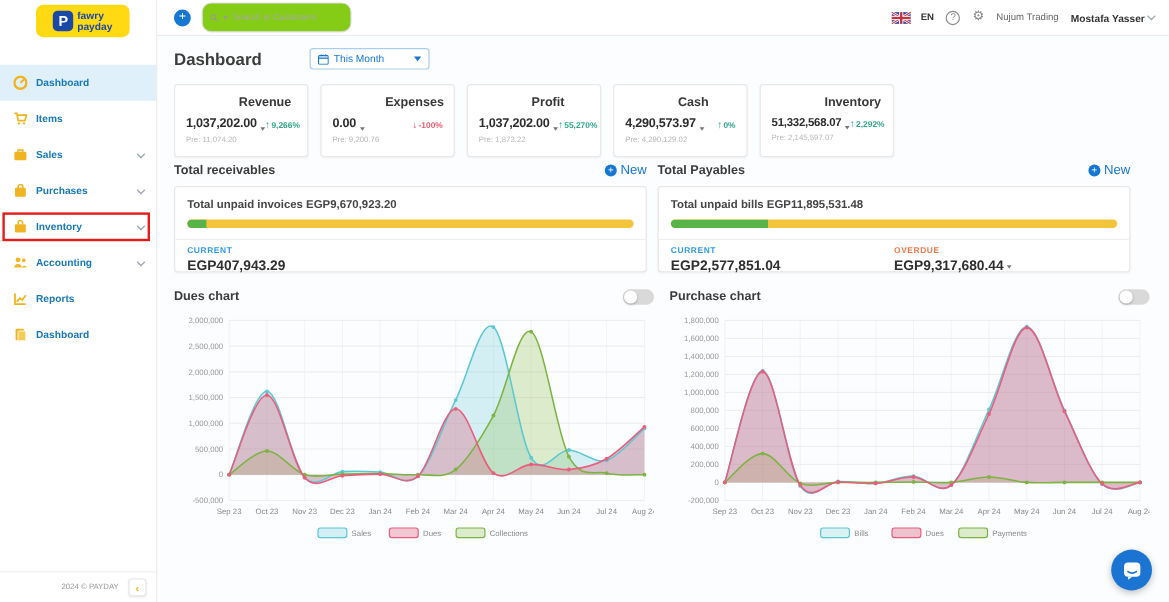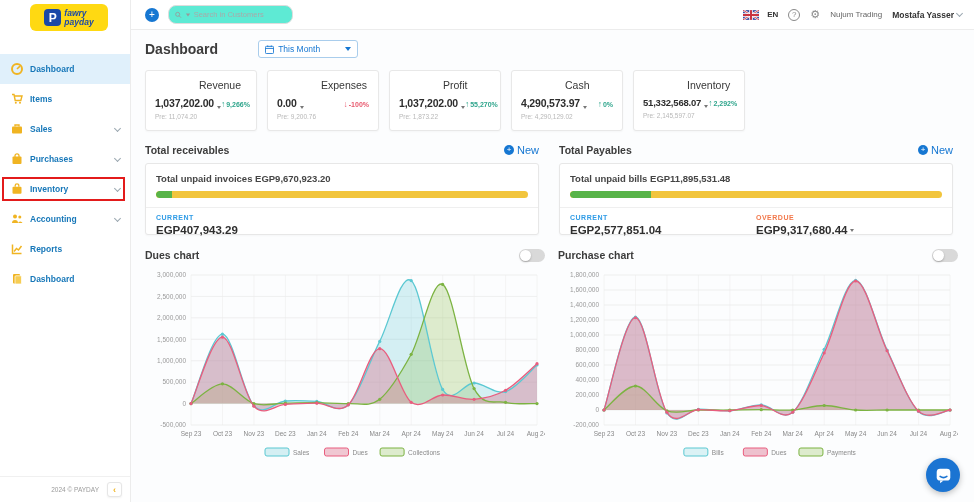--- a/index.html
+++ b/index.html
@@ -4,68 +4,68 @@
 <style>
   * { box-sizing: border-box; margin: 0; padding: 0; }
   html,body { width: 974px; height: 502px; }
   body { font-family: "Liberation Sans", sans-serif; background:#fff; overflow:hidden; }
   .app { position:relative; width:974px; height:502px; background:#fcfdfe; overflow:hidden; }
 
   
   .sidebar { position:absolute; left:0; top:0; width:131px; height:502px; background:#fff; border-right:1px solid #ececec; z-index:5; }
   .logo { position:absolute; left:30px; top:4px; width:78px; height:27px; background:#ffd912; border-radius:6px; display:flex; align-items:center; justify-content:center; gap:3px; }
   .logo-p { width:17px; height:17px; background:#1b49a7; border-radius:4px; color:#fff; font-weight:bold; font-size:12px; display:flex; align-items:center; justify-content:center; }
-  .logo-txt { color:#1b49a7; font-weight:bold; font-size:8.5px; line-height:8.5px; font-style:italic; }
+  .logo-txt { color:#1b49a7; font-weight:bold; font-size:8.5px; line-height:8.5px; }
   .nav { position:absolute; top:54px; left:0; right:0; }
   .nav-item { position:relative; height:30px; display:flex; align-items:center; padding-left:10px; cursor:pointer; }
   .nav-item.active { background:#e0f0fb; }
   .nav-ico { width:13px; height:13px; margin-right:7px; flex:0 0 13px; display:flex; align-items:center; justify-content:center; }
   .nav-label { font-size:8.5px; font-weight:bold; color:#1878b9; }
   .chev { position:absolute; right:10px; top:12px; width:5px; height:5px; border-right:1.2px solid #9aa7b0; border-bottom:1.2px solid #9aa7b0; transform:rotate(45deg); }
   .annotation-box { position:absolute; left:2px; top:177px; width:123px; height:24px; border:2px solid #e31b1b; pointer-events:none; z-index:9; }
   .side-footer { position:absolute; bottom:0; left:0; right:0; height:26px; border-top:1px solid #f0f0f0; display:flex; align-items:center; justify-content:flex-end; gap:8px; padding-right:8px; background:#fff; }
   .copyright { font-size:6.5px; color:#9b9b9b; }
   .collapse-btn { width:15px; height:15px; border:1px solid #e6e6e6; border-radius:3px; background:#fff; color:#f0b422; font-size:9px; font-weight:bold; display:flex; align-items:center; justify-content:center; cursor:pointer; box-shadow:0 1px 2px rgba(0,0,0,.06); }
 
   
   .topbar { position:absolute; left:131px; right:0; top:0; height:30px; background:#fff; border-bottom:1px solid #ececec; display:flex; align-items:center; padding:0 12px; }
   .plus-btn { width:14px; height:14px; border-radius:50%; background:#1677d2; color:#fff; font-size:10px; line-height:13px; text-align:center; cursor:pointer; flex:0 0 14px; margin-left:2px; }
-  .searchbox { margin-left:9px; width:125px; height:19px; border:1px solid #ddd; border-radius:8px; display:flex; align-items:center; padding:0 6px; gap:3px; background:#5eead4; }
+  .searchbox { margin-left:9px; width:125px; height:25px; border:1px solid #ddd; border-radius:8px; display:flex; align-items:center; padding:0 6px; gap:3px; background:#84cc16; }
   .searchbox input { border:none; outline:none; font-size:7.5px; color:#555; width:100%; font-family:"Liberation Sans",sans-serif; background:transparent; }
   .searchbox input::placeholder { color:#a9a9a9; }
   .tb-right { margin-left:auto; display:flex; align-items:center; gap:10px; }
   .lang { display:flex; align-items:center; gap:8px; font-size:8px; font-weight:bold; color:#333; }
   .circle-help { width:12px; height:12px; border:1px solid #8a8a8a; border-radius:50%; font-size:8px; color:#8a8a8a; display:flex; align-items:center; justify-content:center; cursor:pointer; }
   .gear { font-size:11px; color:#8a8a8a; cursor:pointer; line-height:1; }
   .company { font-size:8px; color:#666; }
   .user { font-size:8.5px; font-weight:bold; color:#333; display:flex; align-items:center; gap:3px; cursor:pointer; }
 
   
   .content { position:absolute; left:131px; right:0; top:30px; bottom:0; padding:8px 14px 0 14px; background:#fcfdfe; }
   .page-head { display:flex; align-items:center; gap:40px; height:22px; }
   .page-title { font-size:14px; font-weight:bold; color:#3c3c3c; }
   .period-select { width:100px; height:18px; border:1px solid #a9cdec; border-radius:3px; background:#fff; display:flex; align-items:center; padding:0 6px; gap:4px; cursor:pointer; }
   .period-label { font-size:8.5px; color:#1677d2; flex:1; }
   .caret-down { width:0; height:0; border-left:3.5px solid transparent; border-right:3.5px solid transparent; border-top:4px solid #1677d2; }
 
   
   .kpi-row { display:flex; gap:10px; margin-top:10px; }
   .kpi-card { width:112px; height:61px; background:#fff; border:1px solid #e8e8e8; border-radius:3px; box-shadow:0 1px 2px rgba(0,0,0,.03); padding:8px 9px 0 9px; }
-  .kpi-title { font-size:10.5px; font-weight:normal; color:#383838;padding-left:44px; }
+  .kpi-title { font-size:10.5px; font-weight:bold; color:#383838;padding-left:44px; }
   .kpi-val-row { display:flex; align-items:flex-end; margin-top:6px; }
   .kpi-value { font-size:10.5px; font-weight:bold; color:#2d2d2d; letter-spacing:-0.2px; }
   .mini-caret { width:0; height:0; border-left:2.5px solid transparent; border-right:2.5px solid transparent; border-top:3px solid #777; margin-left:3px; }
   .kpi-pct { margin-left:auto; font-size:7px; font-weight:bold; display:flex; align-items:baseline; }
   .kpi-pct .arr { font-size:8.5px; margin-right:1px; }
   .kpi-pct.up { color:#2fa58c; }
   .kpi-pct.down { color:#e8596e; }
   .kpi-pre { margin-top:4px; font-size:6.5px; color:#b8b8b8; }
 
   
-  .ar-row { display:flex; gap:20px; margin-top:12px;align-items:flex-end; }
+  .ar-row { display:flex; gap:9px; margin-top:4px;align-items:flex-end; }
   .ar-panel { width:394px; }
   .ar-head { display:flex; align-items:center; height:14px; }
   .ar-title { font-size:10.5px; font-weight:bold; color:#3c3c3c; }
   .new-btn { margin-left:auto; display:flex; align-items:center; gap:3px; cursor:pointer; }
   .new-circle { width:10px; height:10px; border-radius:50%; background:#1677d2; color:#fff; font-size:8px; line-height:9px; text-align:center; }
   .new-label { font-size:11px; color:#1677d2; }
   .ar-card { margin-top:6px; background:#fff; border:1px solid #e7e7e7; border-radius:3px; height:72px; box-shadow:0 1px 2px rgba(0,0,0,.03); }
   .ar-card-top { padding:9px 10px 0 10px; }
   .ar-total { font-size:9.5px; font-weight:bold; color:#454545; }
   .bar-track { margin-top:7px; height:7px; border-radius:3.5px; background:#f2c53d; overflow:hidden; }

